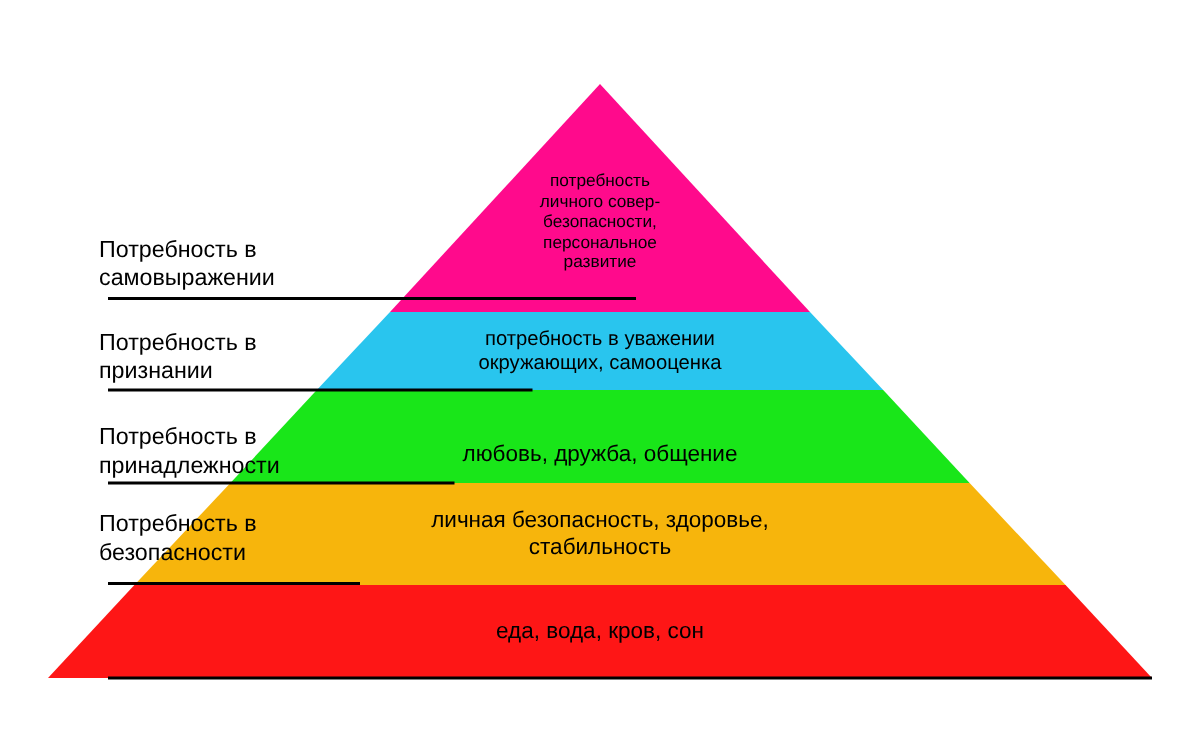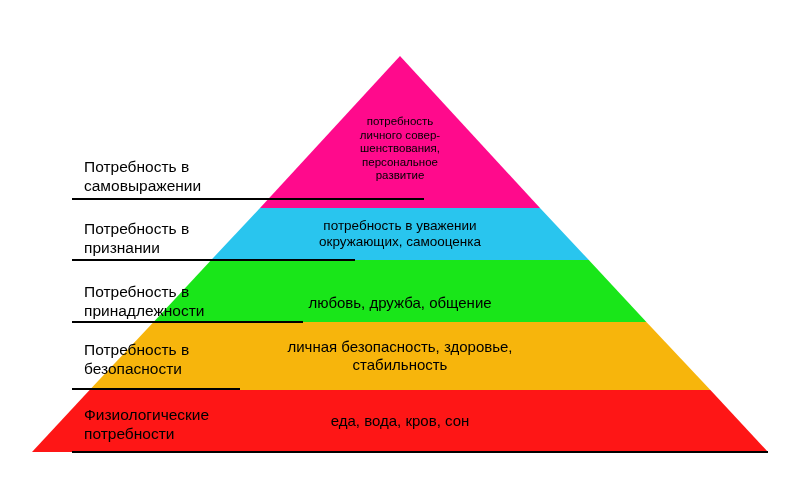--- a/index.html
+++ b/index.html
@@ -80,21 +80,21 @@
     top: 390px;
     height: 62px;
     clip-path: polygon(11.2% 0%, 88.8% 0%, 96% 100%, 4% 100%);
     background: #fe1616;
   }
   #level-1 .level-text { font-size: 15px; }
 
   
   .side-label {
     position: absolute;
-    left: 84px;
+    left: 66px;
     color: #000000;
     font-size: 15.5px;
     line-height: 1.22;
     white-space: pre-line;
   }
   #label-5 { top: 158px; }
   #label-4 { top: 220px; }
   #label-3 { top: 283px; }
   #label-2 { top: 341px; }
   #label-1 { top: 406px; }
@@ -112,21 +112,21 @@
   #rule-1 { left: 72px;  top: 451px; width: 696px; }
 </style>
 </head>
 <body>
 
 <div id="stage">
 
   <div class="level" id="level-5">
     <div class="level-text">потребность
 личного совер-
-шенствования,
+безопасности,
 персональное
 развитие</div>
   </div>
 
   <div class="level" id="level-4">
     <div class="level-text">потребность в уважении
 окружающих, самооценка</div>
   </div>
 
   <div class="level" id="level-3">
@@ -143,22 +143,20 @@
   </div>
 
   <div class="side-label" id="label-5">Потребность в
 самовыражении</div>
   <div class="side-label" id="label-4">Потребность в
 признании</div>
   <div class="side-label" id="label-3">Потребность в
 принадлежности</div>
   <div class="side-label" id="label-2">Потребность в
 безопасности</div>
-  <div class="side-label" id="label-1">Физиологические
-потребности</div>
 
   <div class="rule" id="rule-5"></div>
   <div class="rule" id="rule-4"></div>
   <div class="rule" id="rule-3"></div>
   <div class="rule" id="rule-2"></div>
   <div class="rule" id="rule-1"></div>
 
 </div>
 
 </body></html>

